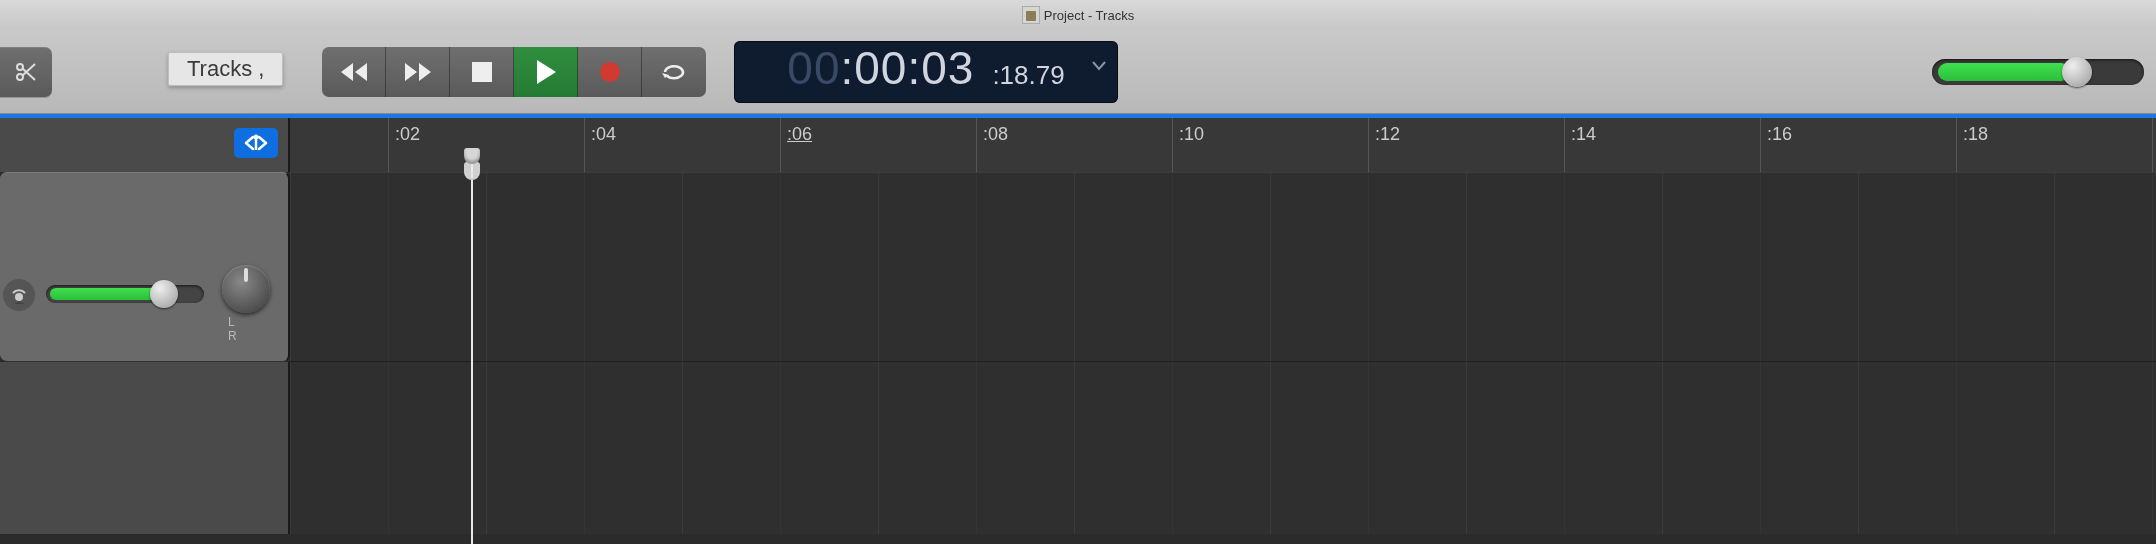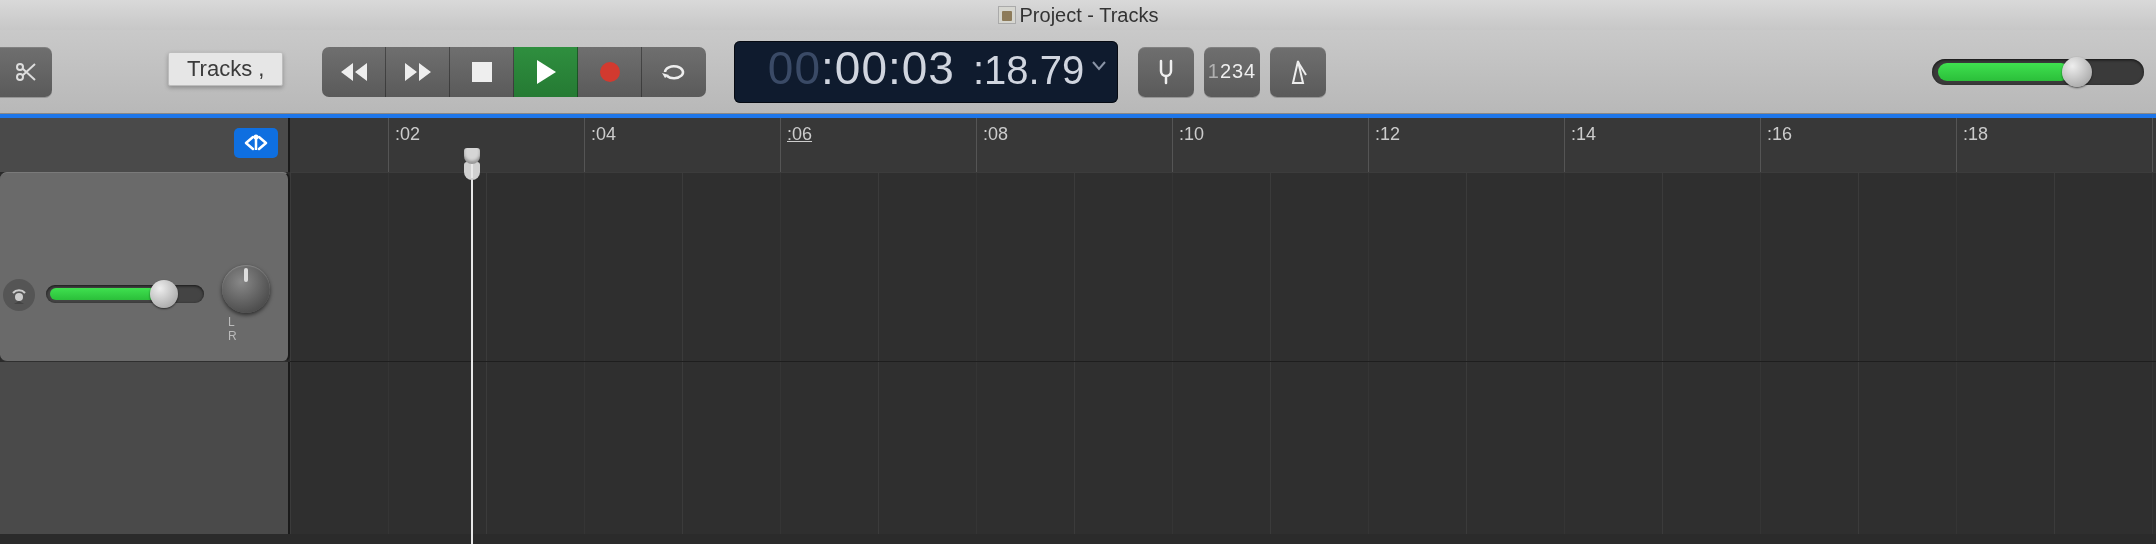--- a/index.html
+++ b/index.html
@@ -14,21 +14,21 @@
     user-select: none;
   }
   .titlebar {
     height: 30px;
     background: linear-gradient(#d9d9d9, #c7c7c7);
     display: flex;
     align-items: center;
     justify-content: center;
     gap: 4px;
     color: #333;
-    font-size: 20px;
+    font-size: 13px;
   }
   .titlebar .doc-icon {
     width: 18px; height: 18px;
     background: #d6d6d0;
     border: 1px solid #aaa;
     position: relative;
   }
   .titlebar .doc-icon::after {
     content: "";
     position: absolute;
@@ -96,21 +96,21 @@
     display: flex;
     align-items: baseline;
     justify-content: center;
     font-family: "Helvetica Neue", Arial, sans-serif;
     font-weight: 200;
     box-shadow: inset 0 0 0 1px rgba(0,0,0,.6);
     position: relative;
   }
   .lcd .dim { color: #3a4a66; font-size: 46px; letter-spacing: 1px;}
   .lcd .main { color: #d0d5df; font-size: 46px; letter-spacing: 1px;}
-  .lcd .sub  { color: #d0d5df; font-size: 40px; margin-left: 18px; }
+  .lcd .sub  { color: #d0d5df; font-size: 26px; margin-left: 18px; }
   .lcd .chev {
     position: absolute; right: 12px; top: 16px;
     color: #7d8798;
   }
   .rightgroup {
     display: flex;
     gap: 10px;
     margin-left: 20px;
   }
   .rightgroup .tb-btn { width: 56px; }
@@ -339,36 +339,20 @@
     <span class="main">:</span>
     <span class="main">00:03</span>
     <span class="sub">:18.79</span>
     <span class="chev">
       <svg width="14" height="10">
           <path d="M1 1 L7 8 L13 1" stroke="#8a94a6" stroke-width="2" fill="none"></path>
         </svg>
     </span>
   </div>
 
-  <div class="rightgroup">
-    <div class="tb-btn">
-      <svg width="26" height="26">
-        <path d="M8 2 v10 a5 5 0 0 0 10 0 V2 M13 17 v7" stroke="#eee" stroke-width="2.5" fill="none" stroke-linecap="round"></path>
-      </svg>
-    </div>
-    <div class="tb-btn">
-      <span class="counttext"><span style="opacity:.55">1</span>234</span>
-    </div>
-    <div class="tb-btn">
-      <svg width="24" height="26">
-        <path d="M7 24 L12 2 L17 24 Z" fill="none" stroke="#eee" stroke-width="2"></path>
-        <path d="M12 3 L20 16" stroke="#eee" stroke-width="2"></path>
-      </svg>
-    </div>
-  </div>
 
   <div class="master-vol">
     <div class="fill"></div>
     <div class="thumb"></div>
   </div>
 </div>
 
 <div class="bluebar"></div>
 
 <div class="ruler-area">

